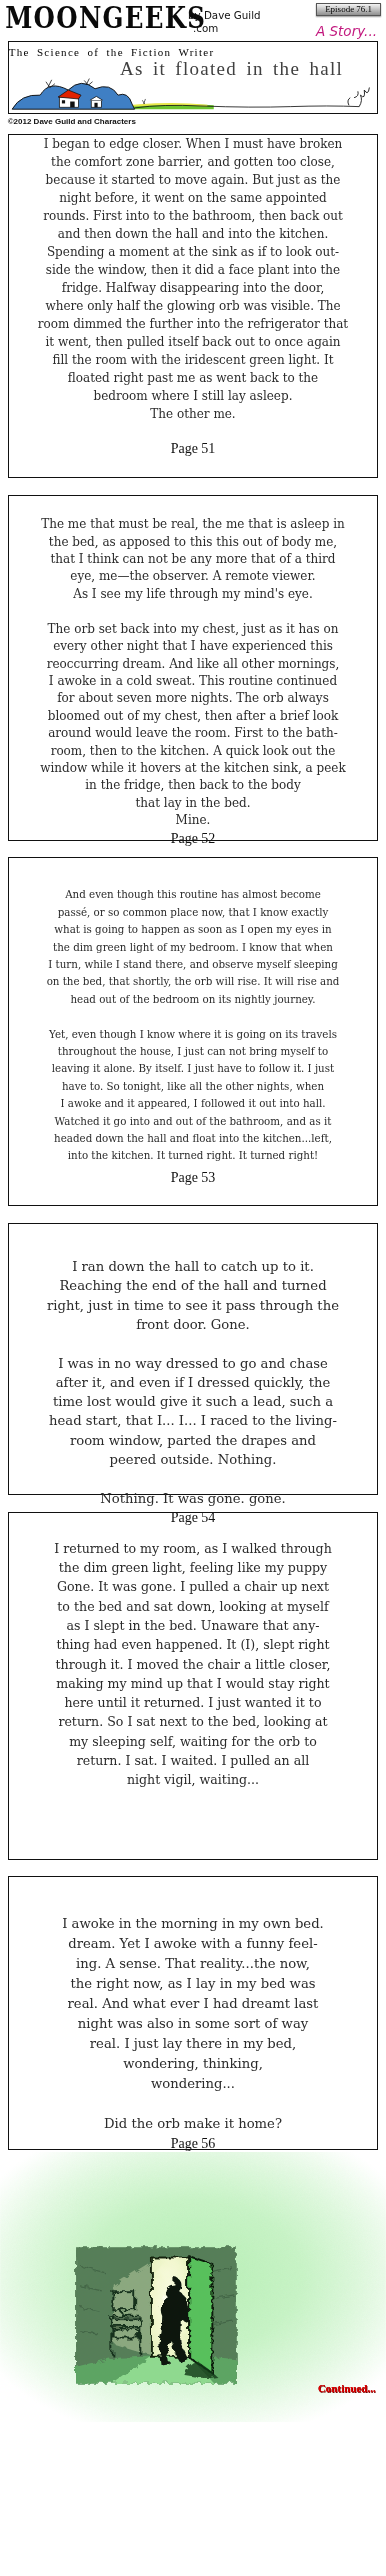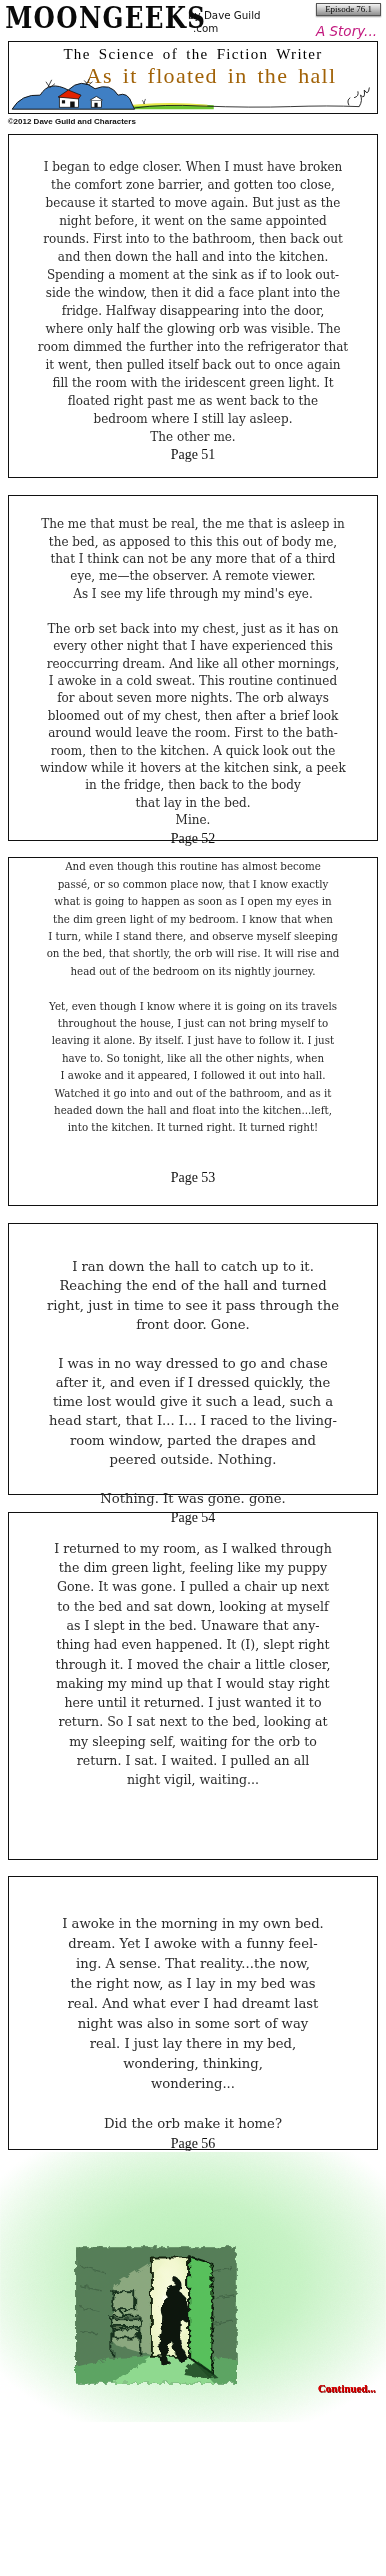--- a/index.html
+++ b/index.html
@@ -8,35 +8,35 @@
   
   .header{position:relative;height:41px;}
   .logo{position:absolute;left:5.2px;top:1.3px;font-family:"DejaVu Serif",serif;font-weight:bold;font-size:24.5px;letter-spacing:1.3px;color:#0a0a0a;transform:scaleY(1.18);transform-origin:top left;}
   .byline{position:absolute;left:188px;top:9px;font-family:"DejaVu Sans",sans-serif;font-size:10.3px;color:#111;}
   .dotcom{position:absolute;left:193px;top:22px;font-family:"DejaVu Sans",sans-serif;font-size:10.3px;color:#111;}
   .episode-badge{position:absolute;right:5.2px;top:2.6px;padding:0.6px 7.7px 1.3px;font-family:"Liberation Serif",serif;font-size:9px;color:#000;background:linear-gradient(#f4f4f4,#8f8f8f);border:0.6px solid #555;box-shadow:0 0.6px 1.3px rgba(0,0,0,.4);}
   .story-label{position:absolute;right:9px;top:23px;font-family:"DejaVu Sans",sans-serif;font-size:13.5px;font-style:italic;color:#c2187e;}
 
   
   .title-box{position:relative;margin:0 7.7px;height:71px;border:1.3px solid #111;background:#fff;overflow:hidden;}
-  .title-l1{margin-top:3.9px;text-align:center;font-family:"Liberation Serif",serif;font-size:15px;letter-spacing:1.3px;word-spacing:3.2px;color:#000;}
-  .title-l2{padding-left:77px;font-family:"Liberation Serif",serif;font-size:22px;letter-spacing:1.3px;word-spacing:3.2px;color:#a16207;}
+  .title-l1{margin-top:3.9px;font-family:"Liberation Serif",serif;font-size:11px;letter-spacing:1.3px;word-spacing:3.2px;color:#000;}
+  .title-l2{text-align:center;padding-left:77px;font-family:"Liberation Serif",serif;font-size:19px;letter-spacing:1.3px;word-spacing:3.2px;color:#404040;}
   .title-l3{text-align:center;padding-left:109px;font-family:"Liberation Serif",serif;font-size:12.2px;letter-spacing:0.6px;word-spacing:1.9px;color:#000;margin-top:-1.3px;}
   .hills-svg{position:absolute;left:0;bottom:0;width:100%;height:37px;}
 
   
   .copyright{margin:3.2px 0 0 7.7px;height:11.6px;font-size:8px;color:#111;font-weight:bold;}
 
   
   .page-box{box-sizing:border-box;margin:16.7px 7.7px 0;border:1.3px solid #111;background:#fff;display:flex;flex-direction:column;text-align:center;font-family:"DejaVu Serif",serif;color:#2b2b2b;}
   .page-box .tline{min-height:1em;}
   .page-label{margin-top:auto;margin-bottom:19.3px;font-family:"Liberation Serif",serif;font-size:14px;color:#111;}
-  .p51{height:344px;margin-top:5.2px;font-size:12px;line-height:18px;padding-top:23px;}
+  .p51{height:344px;margin-top:5.2px;font-size:12px;line-height:18px;}
   .p52{height:346px;font-size:12px;line-height:17.4px;padding-top:20.6px;}
-  .p53{height:349px;font-size:10.3px;line-height:17.4px;}
+  .p53{height:349px;font-size:10.3px;line-height:17.4px;padding-top:28px;}
   .p54{height:272px;font-size:13.2px;line-height:19.3px;padding-top:33px;}
   .p55{height:348px;font-size:12.6px;line-height:19.3px;padding-top:26px;}
   .p56{height:274px;font-size:13.2px;line-height:20px;padding-top:37px;}
 
   
   .footer-art{position:relative;height:270px;margin-top:1.3px;}
   .footer-art svg{display:block;}
   .continued{position:absolute;right:10.3px;bottom:28px;font-family:"Liberation Serif",serif;font-weight:bold;font-size:11px;color:#e60000;text-shadow:0 0 0.6px #5a0000,0.6px 0.6px 0 #7a0000;cursor:pointer;}
 </style>
 </head>

